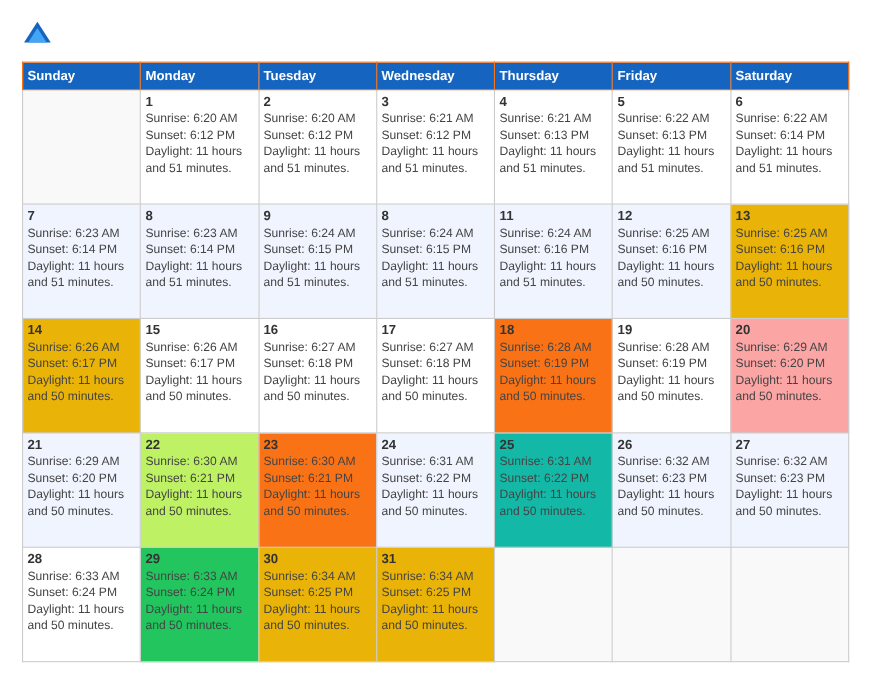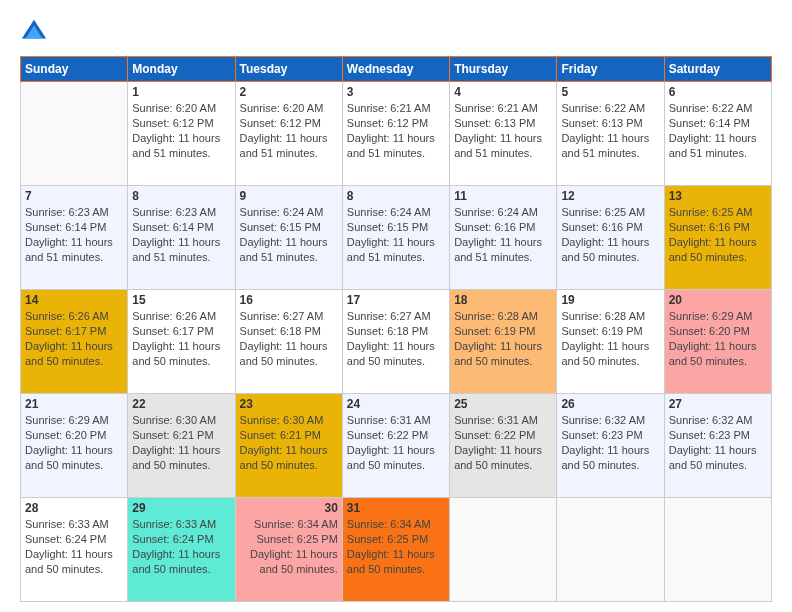--- a/index.html
+++ b/index.html
@@ -195,77 +195,77 @@
             <div class="day-info">Sunrise: 6:26 AM<br>Sunset: 6:17 PM<br>Daylight: 11 hours and 50 minutes.</div>
           </td>
           <td style="background-color: rgb(255, 255, 255);">
             <span class="day-number">16</span>
             <div class="day-info">Sunrise: 6:27 AM<br>Sunset: 6:18 PM<br>Daylight: 11 hours and 50 minutes.</div>
           </td>
           <td style="background-color: rgb(255, 255, 255);">
             <span class="day-number">17</span>
             <div class="day-info">Sunrise: 6:27 AM<br>Sunset: 6:18 PM<br>Daylight: 11 hours and 50 minutes.</div>
           </td>
-          <td style="background-color: #fdba74;">
+          <td style="background-color: #f97316;">
             <span class="day-number">18</span>
             <div class="day-info">Sunrise: 6:28 AM<br>Sunset: 6:19 PM<br>Daylight: 11 hours and 50 minutes.</div>
           </td>
           <td style="background-color: rgb(255, 255, 255);">
             <span class="day-number">19</span>
             <div class="day-info">Sunrise: 6:28 AM<br>Sunset: 6:19 PM<br>Daylight: 11 hours and 50 minutes.</div>
           </td>
           <td style="background-color: #fca5a5;">
             <span class="day-number">20</span>
             <div class="day-info">Sunrise: 6:29 AM<br>Sunset: 6:20 PM<br>Daylight: 11 hours and 50 minutes.</div>
           </td>
         </tr>
         <tr>
           <td style="background-color: rgb(240, 244, 255);">
             <span class="day-number">21</span>
             <div class="day-info">Sunrise: 6:29 AM<br>Sunset: 6:20 PM<br>Daylight: 11 hours and 50 minutes.</div>
           </td>
-          <td style="background-color: #e5e5e5;">
+          <td style="background-color: #bef264;">
             <span class="day-number">22</span>
             <div class="day-info">Sunrise: 6:30 AM<br>Sunset: 6:21 PM<br>Daylight: 11 hours and 50 minutes.</div>
           </td>
-          <td style="background-color: #eab308;">
+          <td style="background-color: #f97316;">
             <span class="day-number">23</span>
             <div class="day-info">Sunrise: 6:30 AM<br>Sunset: 6:21 PM<br>Daylight: 11 hours and 50 minutes.</div>
           </td>
           <td style="background-color: rgb(240, 244, 255);">
             <span class="day-number">24</span>
             <div class="day-info">Sunrise: 6:31 AM<br>Sunset: 6:22 PM<br>Daylight: 11 hours and 50 minutes.</div>
           </td>
-          <td style="background-color: #e5e5e5;">
+          <td style="background-color: #14b8a6;">
             <span class="day-number">25</span>
             <div class="day-info">Sunrise: 6:31 AM<br>Sunset: 6:22 PM<br>Daylight: 11 hours and 50 minutes.</div>
           </td>
           <td style="background-color: rgb(240, 244, 255);">
             <span class="day-number">26</span>
             <div class="day-info">Sunrise: 6:32 AM<br>Sunset: 6:23 PM<br>Daylight: 11 hours and 50 minutes.</div>
           </td>
           <td style="background-color: rgb(240, 244, 255);">
             <span class="day-number">27</span>
             <div class="day-info">Sunrise: 6:32 AM<br>Sunset: 6:23 PM<br>Daylight: 11 hours and 50 minutes.</div>
           </td>
         </tr>
         <tr>
           <td style="background-color: rgb(255, 255, 255);">
             <span class="day-number">28</span>
             <div class="day-info">Sunrise: 6:33 AM<br>Sunset: 6:24 PM<br>Daylight: 11 hours and 50 minutes.</div>
           </td>
-          <td style="background-color: #5eead4;">
+          <td style="background-color: #22c55e;">
             <span class="day-number">29</span>
             <div class="day-info">Sunrise: 6:33 AM<br>Sunset: 6:24 PM<br>Daylight: 11 hours and 50 minutes.</div>
           </td>
-          <td style="background-color: #fca5a5; text-align: right;">
+          <td style="background-color: #eab308;">
             <span class="day-number">30</span>
             <div class="day-info">Sunrise: 6:34 AM<br>Sunset: 6:25 PM<br>Daylight: 11 hours and 50 minutes.</div>
           </td>
-          <td style="background-color: #f97316;">
+          <td style="background-color: #eab308;">
             <span class="day-number">31</span>
             <div class="day-info">Sunrise: 6:34 AM<br>Sunset: 6:25 PM<br>Daylight: 11 hours and 50 minutes.</div>
           </td>
           <td class="empty"></td>
           <td class="empty"></td>
           <td class="empty"></td>
         </tr>
       </tbody>
   </table>
 </div>

